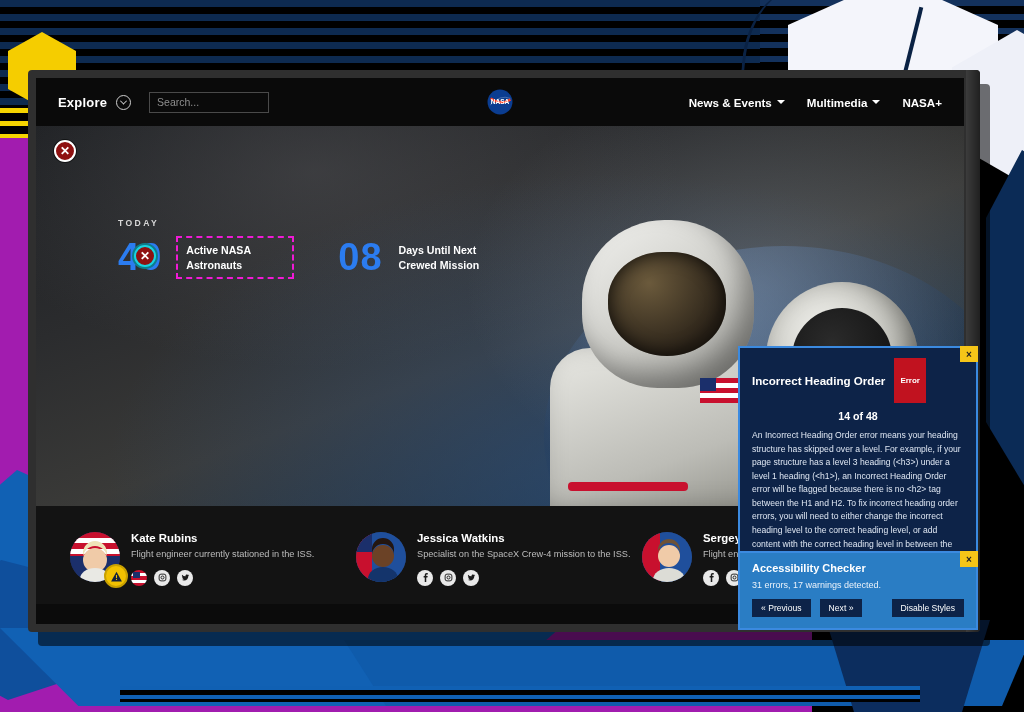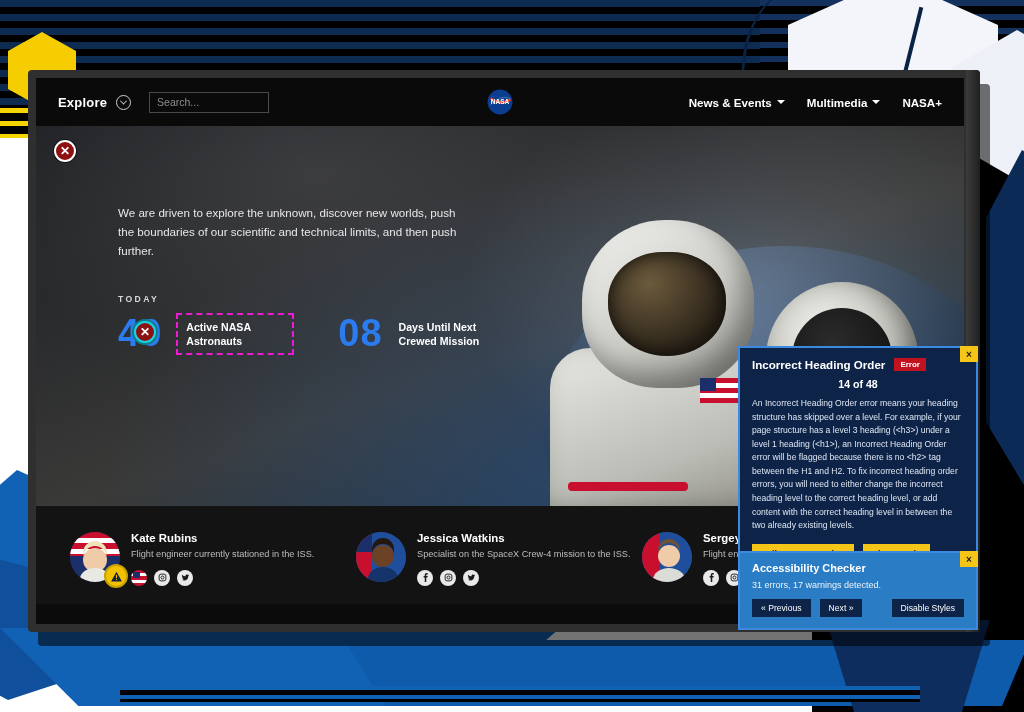--- a/index.html
+++ b/index.html
@@ -2,21 +2,21 @@
 <html><head>
 <meta charset="utf-8">
 <title>NASA Accessibility Checker</title>
 <style>
   * { box-sizing: border-box; margin: 0; padding: 0; }
   html, body {
     width: 1024px; height: 712px;
     background: #000; overflow: hidden;
     font-family: "Liberation Sans", sans-serif;
   }
-  #stage { position: relative; width: 812px; height: 712px; background: #ffffff; }
+  #stage { position: relative; width: 812px; height: 712px; background: #a21caf; }
 
   
   .deco { position: absolute; pointer-events: none; }
 
   .stripes-navy {
     left: 0; top: 0; width: 1024px; height: 108px;
     background: repeating-linear-gradient(
       to bottom,
       #0d2a50 0px, #0d2a50 7px,
       #000 7px, #000 14px);
@@ -257,21 +257,21 @@
     background: #0d2348; border: 2px solid #3b8ae0;
   }
   .panel-close {
     position:absolute; right: -2px; top: -2px; width: 18px; height: 16px;
     background: #f5c518; color:#222; font-size:10px; font-weight:bold;
     display:flex; align-items:center; justify-content:center; cursor:pointer;
   }
   .pe-body { padding: 10px 12px 12px 12px; }
   .pe-title-row { display:flex; align-items:center; gap: 9px; }
   .pe-title { color:#fff; font-size: 11.6px; font-weight:bold; }
-  .pe-tag { background:#c1121f; color:#fff; font-size:8px; font-weight:bold; padding:2px 6px; }
+  .pe-tag { background:#c1121f; color:#fff; font-size:8px; font-weight:bold; padding:18px 6px; }
   .pe-count { color:#fff; font-size: 10.6px; font-weight:bold; margin-top: 7px; text-align: center; }
   .pe-text { color:#dfe7f3; font-size: 8.6px; line-height: 1.58; margin-top: 7px; }
   .pe-btns { display:flex; gap: 9px; margin-top: 11px; }
   .btn-yellow {
     background:#f5c518; color:#1b1b1b; font-size:9px; font-weight:bold;
     padding: 5px 9px; border:none; cursor:pointer;
   }
   #panel-checker {
     left: 738px; top: 551px; width: 240px;
     background: #2a7dc4; border: 2px solid #3b8ae0;
@@ -353,21 +353,20 @@
           <div class="visor"></div>
           <div class="flag"></div>
           <div class="stripe-r"></div>
         </div>
 
         <div class="badge-err badge-abs" style="left:18px; top:14px;">
           <span>✕</span>
         </div>
 
         <div class="hero-content">
-          <div class="hero-sub">We are driven to explore the unknown, discover new worlds, push the boundaries of our scientific and technical limits, and then push further.</div>
           <div class="today-label">TODAY</div>
 
           <div class="stats">
             <div style="position:relative;">
               <span class="stat-num">40</span>
               <div class="badge-err teal badge-abs" style="left:16px; top:9px;">
                 <span>✕</span>
               </div>
             </div>
             <div class="stat-box-hl">

